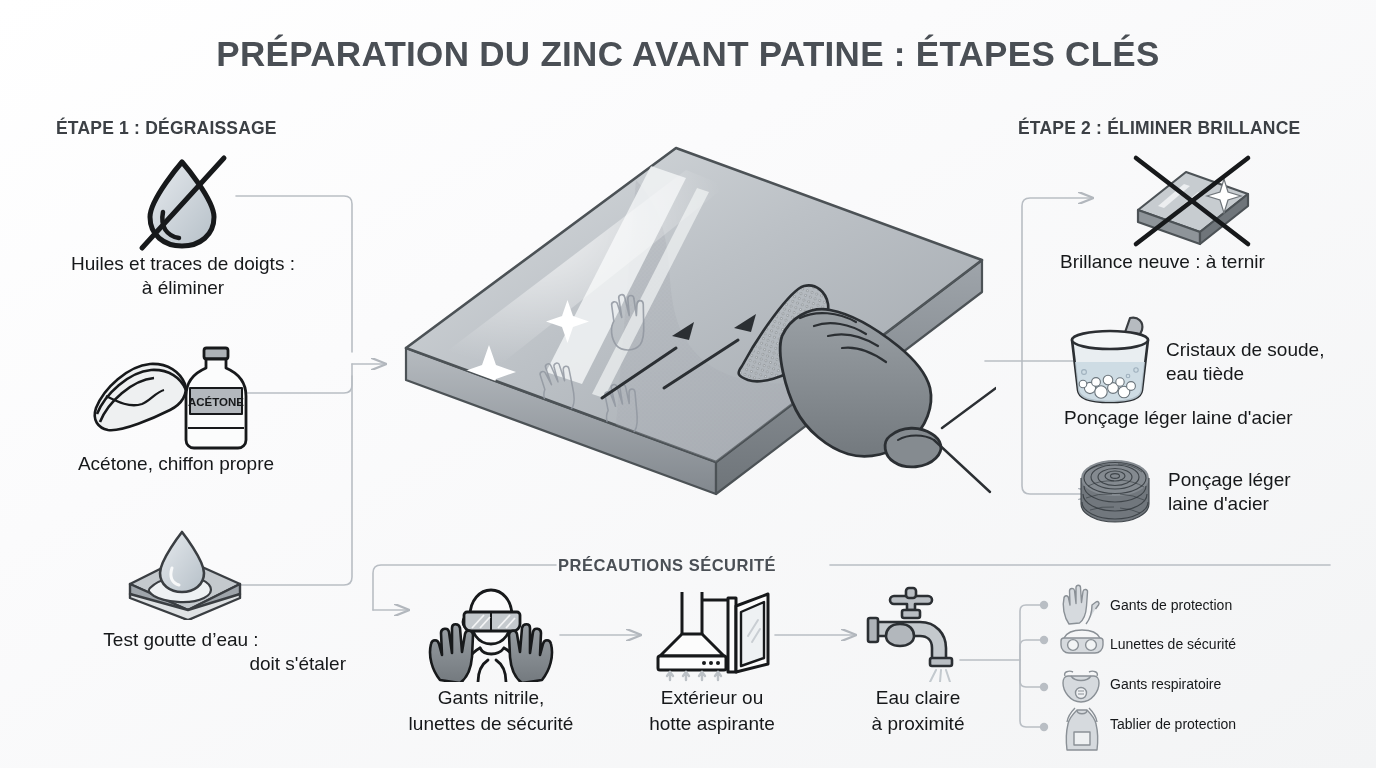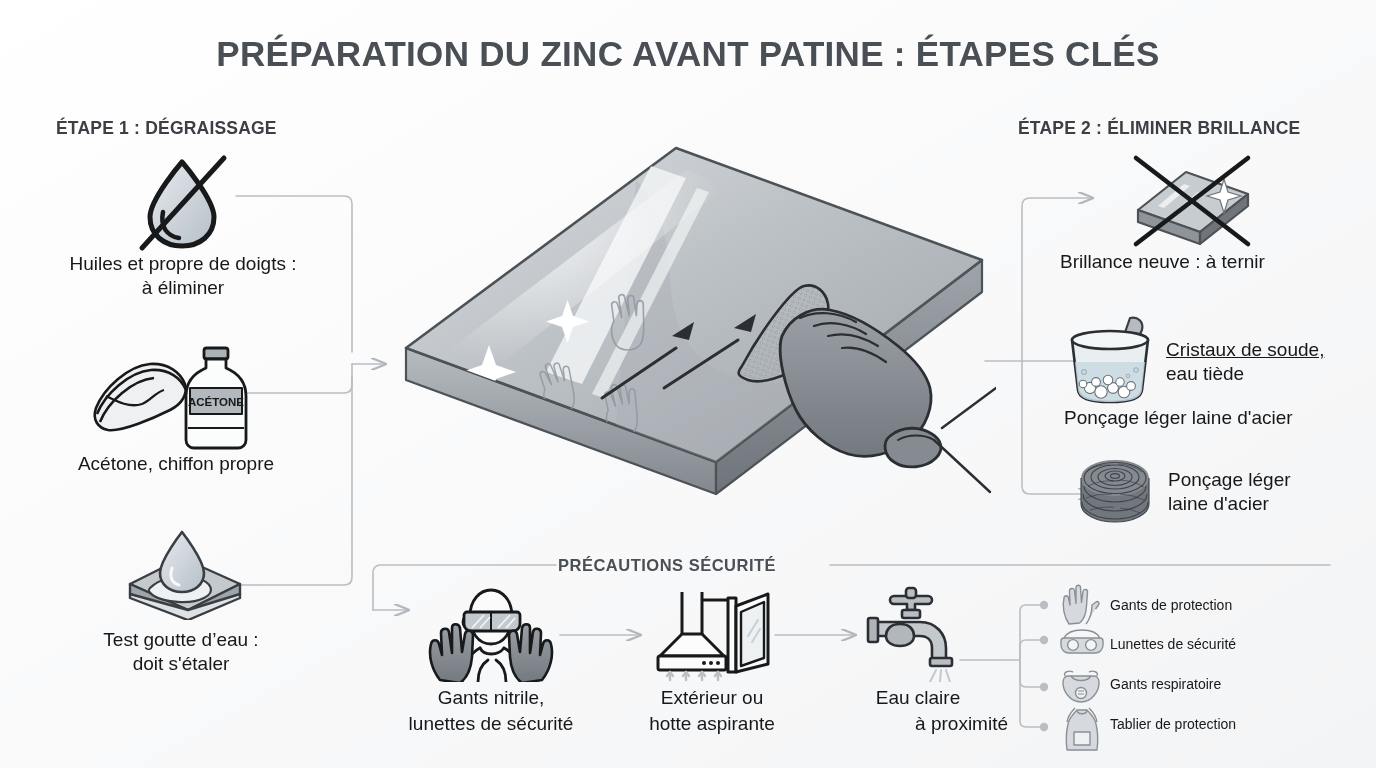--- a/index.html
+++ b/index.html
@@ -112,21 +112,21 @@
   </svg>
 
   <div class="abs step-head" style="left:56px;top:118px;">ÉTAPE 1 : DÉGRAISSAGE</div>
   <div class="abs step-head" style="left:1018px;top:118px;">ÉTAPE 2 : ÉLIMINER BRILLANCE</div>
 
   <svg class="ico" style="left:126px;top:150px;width:112px;height:104px;" viewBox="0 0 112 104">
     <path d="M56,12 C56,12 88,49 88,67 C88,85 74,96 56,96 C38,96 24,85 24,67 C24,49 56,12 56,12 Z" fill="url(#gDrop)" stroke="#17191b" stroke-width="5" stroke-linejoin="round"></path>
     <path d="M37,62 C34,77 41,86 53,88" fill="none" stroke="#17191b" stroke-width="4.5" stroke-linecap="round"></path>
     <line x1="16" y1="98" x2="98" y2="8" stroke="#17191b" stroke-width="5" stroke-linecap="round"></line>
   </svg>
-  <div class="abs cap center" style="left:20px;top:252px;width:326px;">Huiles et propre de doigts :</div>
+  <div class="abs cap center" style="left:20px;top:252px;width:326px;">Huiles et traces de doigts :</div>
   <div class="abs cap center" style="left:20px;top:276px;width:326px;">à éliminer</div>
 
   <svg class="ico" style="left:84px;top:344px;width:182px;height:110px;" viewBox="0 0 182 110">
 
     <g stroke="#17191b" stroke-width="2.6" stroke-linejoin="round">
       <path d="M12,64 C20,44 44,22 66,20 C84,19 96,28 101,40 C104,50 98,60 86,66 C70,74 38,88 24,86 C14,84 8,76 12,64 Z" fill="#eef0f1"></path>
       <path d="M13,70 C21,50 45,28 67,26 C85,25 97,34 102,46" fill="none"></path>
       <path d="M16,78 C24,58 48,36 70,34" fill="none"></path>
       <path d="M22,52 C34,58 46,64 58,60 C66,57 72,48 80,46" fill="none" stroke-width="2.3"></path>
     </g>
@@ -145,21 +145,21 @@
     <g stroke="#3a3e42" stroke-width="2.4" stroke-linejoin="round">
       <path d="M30,56 L82,30 L140,56 L88,82 Z" fill="#c4c9cd"></path>
       <path d="M30,56 L30,66 L88,92 L140,66 L140,56 L88,82 Z" fill="#9fa5ab"></path>
       <path d="M30,66 L30,70 L88,92 L140,70 L140,66 L88,82 Z" fill="#dfe2e4"></path>
     </g>
     <path d="M50,60 C60,50 80,46 96,50 C112,54 116,64 104,70 C90,77 64,74 54,68 C48,64 48,62 50,60 Z" fill="#eef1f3" stroke="#3a3e42" stroke-width="2.2"></path>
     <path d="M82,4 C82,4 104,32 104,45 C104,57 94,64 82,64 C70,64 60,57 60,45 C60,32 82,4 82,4 Z" fill="url(#gDrop)" stroke="#3a3e42" stroke-width="2.6" stroke-linejoin="round"></path>
     <path d="M72,40 C69,49 72,55 79,57" fill="none" stroke="#ffffff" stroke-width="3" stroke-linecap="round" opacity=".85"></path>
   </svg>
   <div class="abs cap center" style="left:16px;top:628px;width:330px;">Test goutte d’eau :</div>
-  <div class="abs cap center" style="left:16px;top:652px;width:330px;">doit s'étaler</div>
+  <div class="abs cap center" style="left:16px;top:652px;width:330px;text-align:right;">doit s'étaler</div>
 
   <svg class="ico" style="left:386px;top:140px;width:610px;height:380px;" viewBox="0 0 610 380">
     <defs>
       <clipPath id="clipTop">
         <path d="M20,208 L290,8 L596,120 L330,322 Z"></path>
       </clipPath>
       <pattern id="grain" width="4" height="4" patternUnits="userSpaceOnUse">
         <rect width="4" height="4" fill="none"></rect>
         <circle cx="1" cy="1" r=".45" fill="#8b9197" opacity=".5"></circle>
         <circle cx="3" cy="3" r=".4" fill="#8b9197" opacity=".4"></circle>
@@ -270,21 +270,21 @@
       <circle cx="62" cy="68" r="4.2"></circle>
         <circle cx="73" cy="72" r="4.4"></circle>
         <circle cx="25" cy="70" r="3.8"></circle>
     </g>
     <g fill="none" stroke="#9fb0bd" stroke-width="1.1">
       <circle cx="26" cy="58" r="2.4"></circle>
         <circle cx="78" cy="56" r="2.2"></circle>
         <circle cx="70" cy="62" r="1.8"></circle>
     </g>
   </svg>
-  <div class="abs cap left" style="left:1166px;top:338px;width:210px;text-decoration:underline;">Cristaux de soude,</div>
+  <div class="abs cap left" style="left:1166px;top:338px;width:210px;">Cristaux de soude,</div>
   <div class="abs cap left" style="left:1166px;top:362px;width:210px;">eau tiède</div>
   <div class="abs cap left" style="left:1064px;top:406px;width:310px;">Ponçage léger laine d'acier</div>
 
   <svg class="ico" style="left:1072px;top:452px;width:86px;height:78px;" viewBox="0 0 86 78">
     <ellipse cx="43" cy="52" rx="34" ry="18" fill="#71777d"></ellipse>
     <rect x="9" y="26" width="68" height="26" fill="#71777d"></rect>
     <ellipse cx="43" cy="26" rx="34" ry="18" fill="#848a90"></ellipse>
     <g fill="none" stroke="#3c4247" stroke-width="1.15" opacity=".95">
       <ellipse cx="43" cy="26" rx="31" ry="15.5"></ellipse>
       <ellipse cx="43" cy="25" rx="24" ry="12"></ellipse>
@@ -379,21 +379,21 @@
       <rect x="12" y="34" width="10" height="24" rx="2" fill="#aeb3b8"></rect>
       <rect x="74" y="74" width="22" height="8" rx="2" fill="#b9bec3"></rect>
     </g>
     <g stroke="#c3c9ce" stroke-width="2" stroke-linecap="round" fill="none">
       <line x1="80" y1="86" x2="74" y2="98"></line>
       <line x1="85" y1="86" x2="84" y2="98"></line>
       <line x1="90" y1="86" x2="94" y2="98"></line>
     </g>
   </svg>
   <div class="abs cap center" style="left:828px;top:686px;width:180px;">Eau claire</div>
-  <div class="abs cap center" style="left:828px;top:712px;width:180px;text-align:right;">à proximité</div>
+  <div class="abs cap center" style="left:828px;top:712px;width:180px;">à proximité</div>
 
   <svg class="ico" style="left:1059px;top:584px;width:44px;height:42px;" viewBox="0 0 44 42">
     <g stroke="#8a9096" stroke-width="1.4" fill="#d6dade" stroke-linejoin="round">
       <path d="M10,40 C5,33 3,22 5,14 c.5,-3 4,-3 4.5,0 l1.5,7 l-.5,-14 c0,-3 4.5,-3.5 5,-.5 l1.5,13 l0,-16 c0,-3 4.5,-3 4.5,0 l1,15 l1.5,-11 c.5,-3 5,-2.5 4.5,.5 l-1,14 c-.5,8 -3,14 -7,17 Z"></path>
       <path d="M27,40 c4,-5 6,-12 6,-19 l4,-3 c2,-1.5 4,1 2.5,3 l-3,4"></path>
     </g>
   </svg>
   <div class="abs ppe-label" style="left:1110px;top:597px;">Gants de protection</div>
 
   <svg class="ico" style="left:1059px;top:628px;width:46px;height:30px;" viewBox="0 0 46 30">

